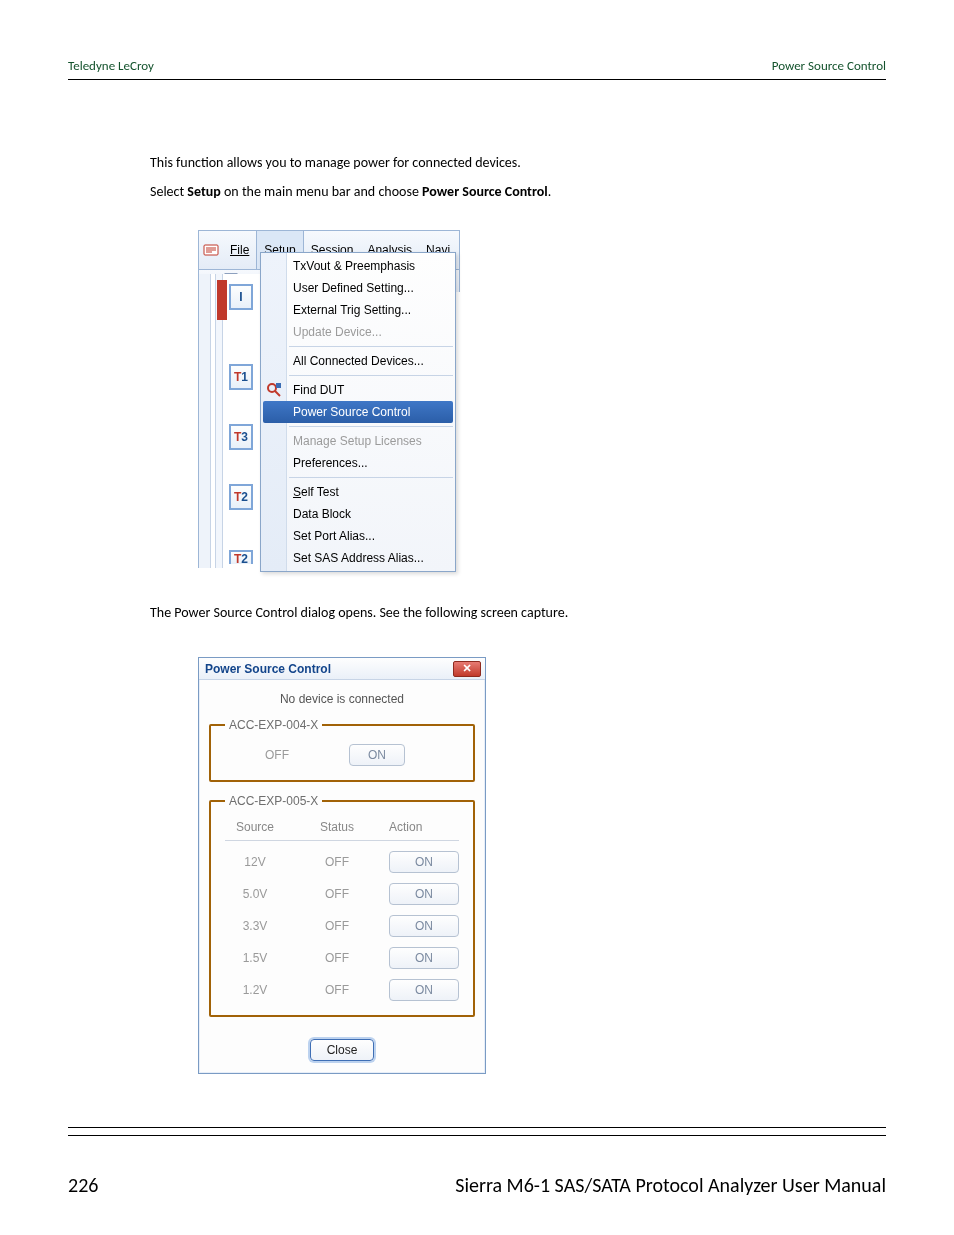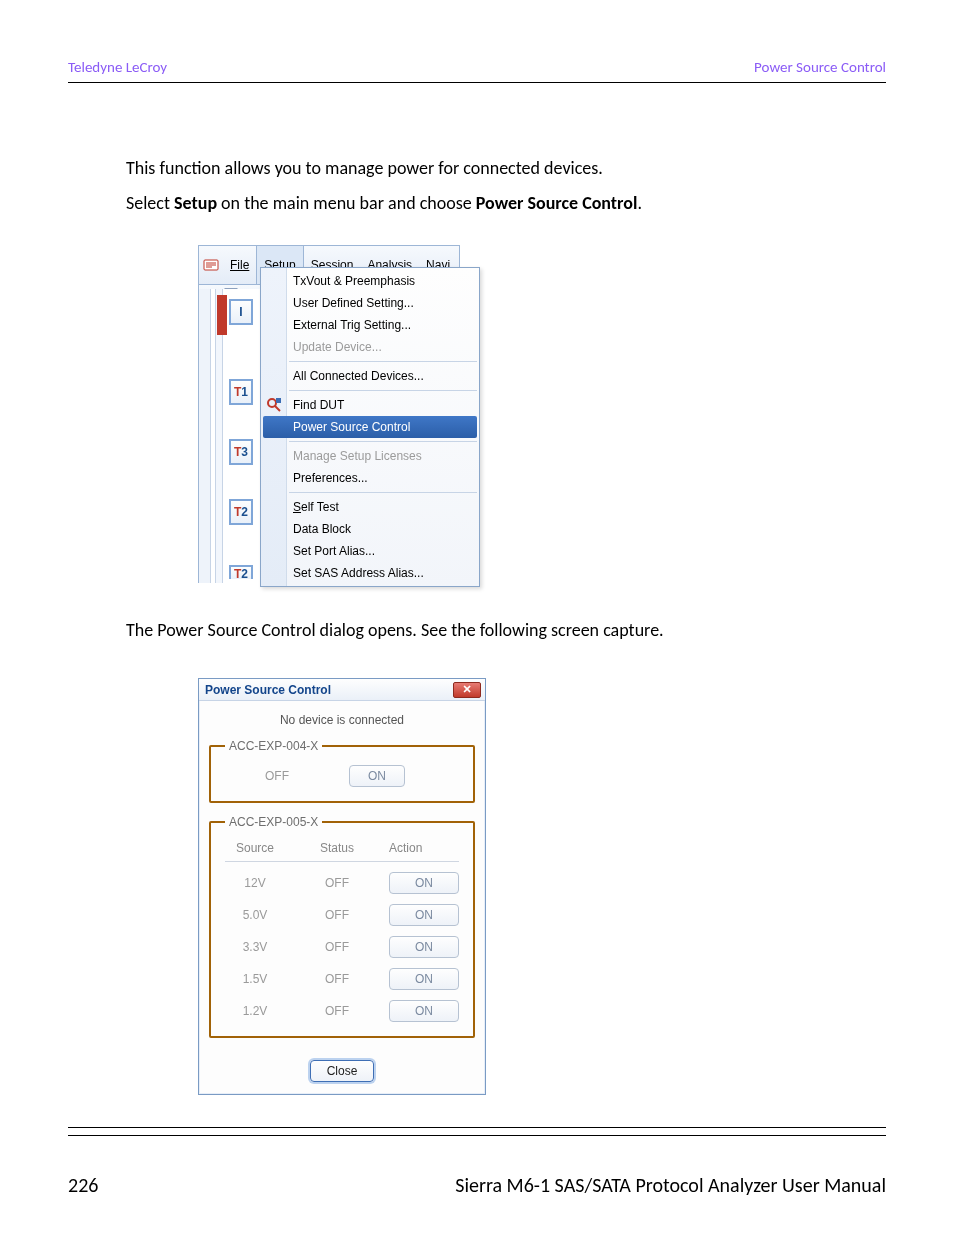--- a/index.html
+++ b/index.html
@@ -14,31 +14,31 @@
   }
 
   .page {
     padding: 58px 68px 0 68px;
   }
 
   
   .running-header {
     display: flex;
     justify-content: space-between;
-    font-size: 15px;
-    color: #8b5cf6;
+    font-size: 13px;
+    color: #14532d;
     padding-bottom: 6px;
     border-bottom: 1px solid #000;
     margin-bottom: 72px;
   }
 
   
   .body-text {
-    margin-left: 58px;
-    font-size: 18px;
+    margin-left: 82px;
+    font-size: 14px;
     line-height: 1.5;
   }
   .body-text p { margin: 0 0 8px 0; }
   .bold { font-weight: 700; }
 
   
   .fig-col { margin-left: 130px; margin-top: 28px; }
 
   
   .shot-menu {
@@ -107,21 +107,21 @@
   .tag.red-bar::before {
     content: ""; position: absolute; left: -14px; top: -6px; width: 10px; height: 40px; background: #c0392b;
   }
   .tag .c1 { color:#c0392b; }
   .tag .c2 { color:#1a4f8f; }
   .tag.bottom-cut { height: 14px; border-bottom: none; align-items: flex-start; }
 
   .dropdown {
     position: absolute;
     left: 62px; top: 22px;
-    width: 220px;
+    width: 196px;
     background: linear-gradient(#fefefe,#f2f5fa);
     border: 1px solid #8aa6c9;
     box-shadow: 2px 2px 4px rgba(0,0,0,.15);
     padding: 2px 0;
   }
   .dropdown .iconcol {
     position: absolute; left:0; top:0; bottom:0; width:26px;
     background: linear-gradient(#eef3fb,#e4ecf7);
     border-right: 1px solid #d0dceb;
   }

